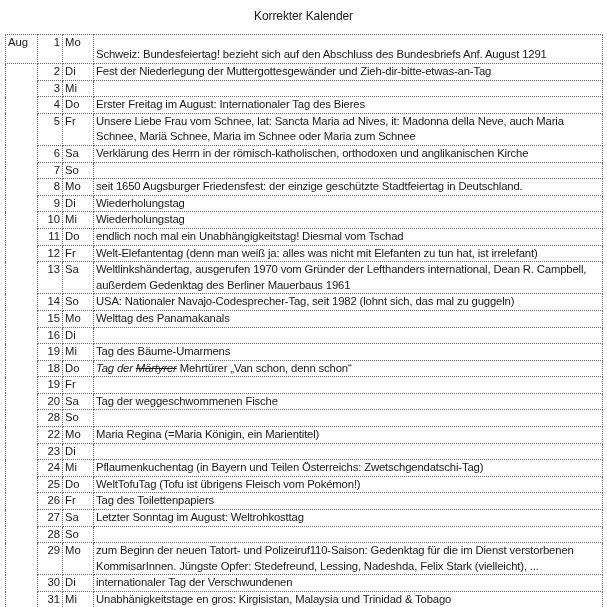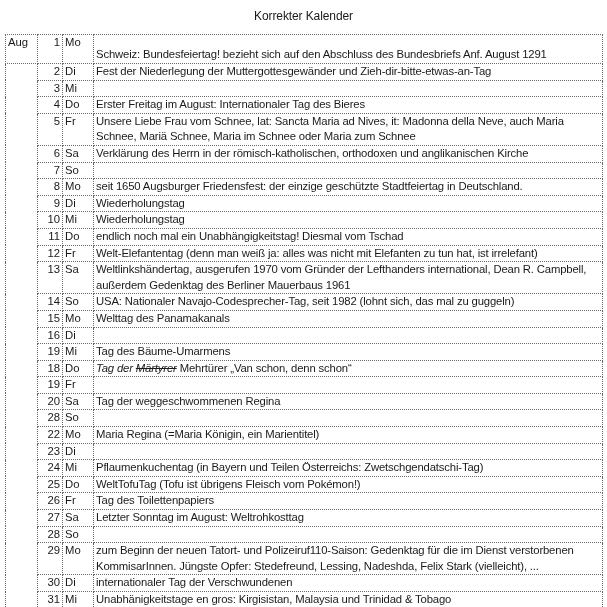--- a/index.html
+++ b/index.html
@@ -161,21 +161,21 @@
       <tr>
         <td class="month cont"></td>
         <td class="num">19</td>
         <td class="wd">Fr</td>
         <td class="text"></td>
       </tr>
       <tr>
         <td class="month cont"></td>
         <td class="num">20</td>
         <td class="wd">Sa</td>
-        <td class="text">Tag der weggeschwommenen Regina</td>
+        <td class="text">Tag der weggeschwommenen Fische</td>
       </tr>
       <tr>
         <td class="month cont"></td>
         <td class="num">28</td>
         <td class="wd">So</td>
         <td class="text"></td>
       </tr>
       <tr>
         <td class="month cont"></td>
         <td class="num">22</td>

